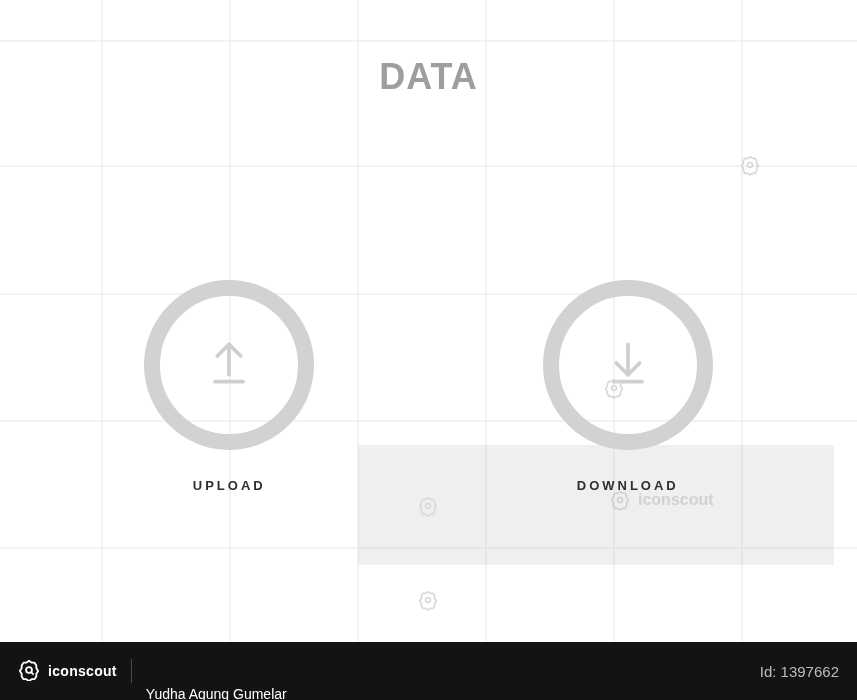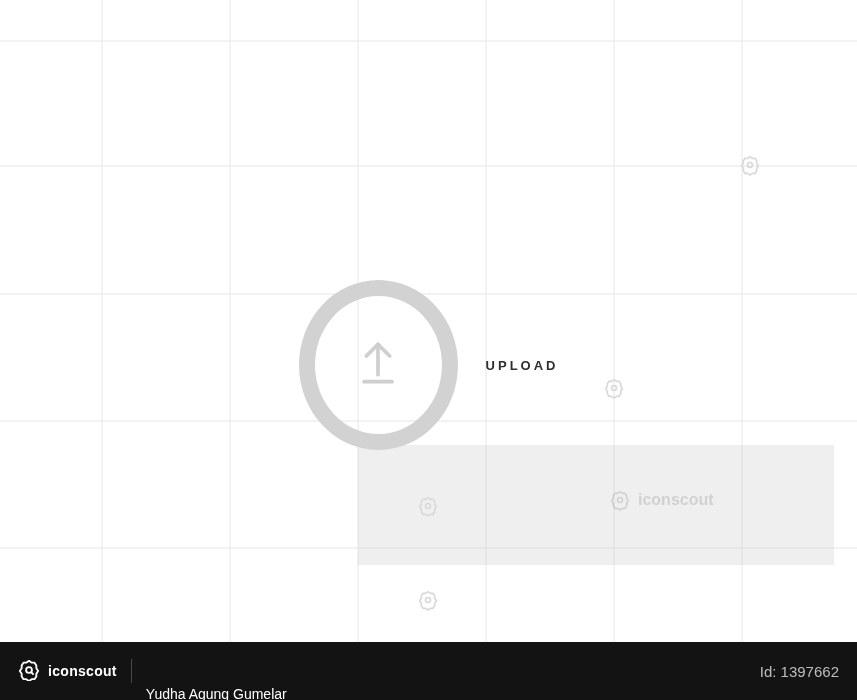--- a/index.html
+++ b/index.html
@@ -39,21 +39,21 @@
     top: 280px;
     left: 0; right: 0;
     display: flex;
     justify-content: space-around;
     align-items: flex-start;
     padding: 0 30px;
   }
   .item {
     width: 260px;
     display: flex;
-    flex-direction: row;
+    flex-direction: column;
     align-items: center;
     gap: 28px;
   }
   .circle {
     width: 170px;
     height: 170px;
     border-radius: 50%;
     display: flex;
     align-items: center;
     justify-content: center;
@@ -163,40 +163,53 @@
     <line x1="0" y1="548" x2="857" y2="548"></line>
     <line x1="102" y1="0" x2="102" y2="642"></line>
     <line x1="230" y1="0" x2="230" y2="642"></line>
     <line x1="358" y1="0" x2="358" y2="642"></line>
     <line x1="486" y1="0" x2="486" y2="642"></line>
     <line x1="614" y1="0" x2="614" y2="642"></line>
     <line x1="742" y1="0" x2="742" y2="642"></line>
   </svg>
 
   <div class="title">
+    <span class="line">DATA</span>
   </div>
 
   <div class="selection-highlight"></div>
 
   <div class="row">
 
     <div class="item">
       <div class="circle ring-gray">
         <span class="icon-gray">
           <svg width="56" height="56" viewBox="0 0 24 24" fill="none" stroke="currentColor" stroke-width="1.6" stroke-linecap="round" stroke-linejoin="round">
             <polyline points="7 9 12 4 17 9"></polyline>
             <line x1="12" y1="4" x2="12" y2="17"></line>
             <line x1="6" y1="20" x2="18" y2="20"></line>
           </svg>
         </span>
       </div>
       <div class="item-label">UPLOAD</div>
     </div>
 
 
+    <div class="item">
+      <div class="circle ring-gray">
+        <span class="icon-gray">
+          <svg width="56" height="56" viewBox="0 0 24 24" fill="none" stroke="currentColor" stroke-width="1.6" stroke-linecap="round" stroke-linejoin="round">
+            <line x1="12" y1="4" x2="12" y2="17"></line>
+            <polyline points="7 12 12 17 17 12"></polyline>
+            <line x1="6" y1="20" x2="18" y2="20"></line>
+          </svg>
+        </span>
+      </div>
+      <div class="item-label">DOWNLOAD</div>
+    </div>
 
   </div>
 
   <span class="watermark" style="left:740px; top:155px;">
     <span class="wm-badge">
       <svg width="22" height="22" viewBox="0 0 24 24" fill="none" stroke="#d9d9d9" stroke-width="2">
           <path d="M12 2l3 2 3-0 2 3 0 3 2 3-2 3 0 3-2 3-3 0-3 2-3-2-3 0-2-3 0-3-2-3 2-3 0-3 2-3 3 0z"></path>
           <circle cx="12" cy="12" r="3"></circle>
         </svg>
     </span>

